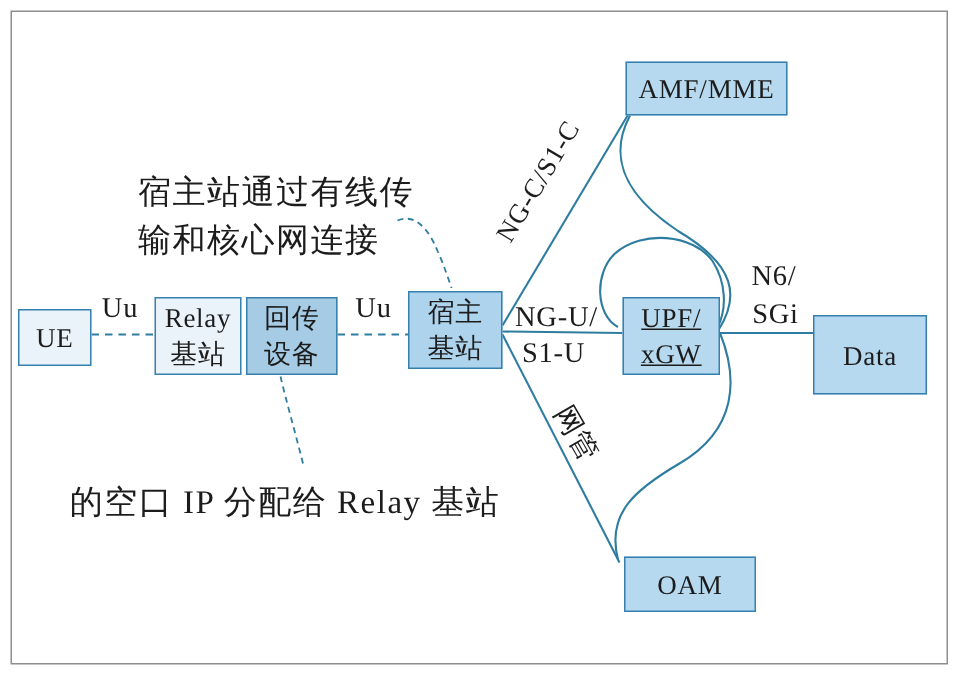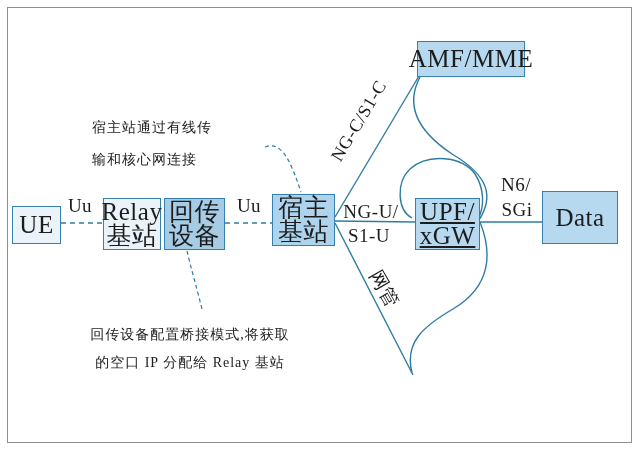--- a/index.html
+++ b/index.html
@@ -13,33 +13,33 @@
   }
   .frame{position:absolute;left:7px;top:7px;width:623px;height:434px;
     border:1px solid var(--frame);}
   svg.wires{position:absolute;left:0;top:0;width:640px;height:452px;}
   svg.wires path{fill:none;stroke:var(--line);stroke-width:1.4;}
   svg.wires path.dash{stroke-dasharray:5 4;}
   svg.wires path.dot{stroke-dasharray:4 3;stroke-width:1.2;}
   .node{
     position:absolute;box-sizing:border-box;border:1.5px solid var(--box_border);
     display:flex;flex-direction:column;align-items:center;justify-content:center;
-    font-size:25px;line-height:24px;text-align:center;letter-spacing:0.5px;
+    font-size:18px;line-height:24px;text-align:center;letter-spacing:0.5px;
   }
   .node.light{background:var(--light);}
   .node.backhaul{background:var(--backhaul);}
   .node.donor{background:var(--donor);}
   .node.core{background:var(--core);}
   .lbl{
     position:absolute;font-size:19px;white-space:nowrap;
     transform:translate(-50%,-50%);letter-spacing:0.5px;
   }
   .lbl.rot-ngc{transform:translate(-50%,-50%) rotate(-59deg);font-size:18px;}
   .lbl.rot-wg{transform:translate(-50%,-50%) rotate(60deg);}
-  .anno{position:absolute;font-size:14px;letter-spacing:1px;}
+  .anno{position:absolute;font-size:22px;letter-spacing:1px;}
   .anno div{line-height:32px;}
   .anno.bottom{text-align:center;}
   .anno.bottom div{line-height:28px;}
 </style>
 </head>
 <body>
 
 <div class="fig">
 
   <div class="frame"></div>
@@ -83,37 +83,39 @@
 
   <div class="node core" style="left:417px;top:41px;width:108px;height:36px;">
     <span>AMF/MME</span>
   </div>
 
   <div class="node core" style="left:415px;top:198px;width:65px;height:52px;text-decoration:underline;">
     <span>UPF/</span>
     <span>xGW</span>
   </div>
 
-  <div class="node core" style="left:542px;top:191px;width:76px;height:53px;">
+  <div class="node core" style="left:542px;top:210px;width:76px;height:53px;">
     <span>Data</span>
   </div>
 
+  <div class="node core" style="left:416px;top:371px;width:88px;height:37px;">
+    <span>OAM</span>
+  </div>
 
   <div class="lbl" style="left:80px;top:206px;">Uu</div>
   <div class="lbl" style="left:249px;top:206px;">Uu</div>
   <div class="lbl rot-ngc" style="left:359px;top:121px;">NG-C/S1-C</div>
   <div class="lbl" style="left:371px;top:212px;">NG-U/</div>
   <div class="lbl" style="left:369px;top:236px;">S1-U</div>
   <div class="lbl" style="left:516px;top:185px;">N6/</div>
   <div class="lbl" style="left:517px;top:210px;">SGi</div>
   <div class="lbl rot-wg" style="left:384px;top:289px;">网管</div>
 
   <div class="anno" style="left:92px;top:112px;">
     <div>宿主站通过有线传</div>
     <div>输和核心网连接</div>
   </div>
 
   <div class="anno bottom" style="left:28px;top:321px;width:324px;">
-    <div>回传设备配置桥接模式,将获取</div>
     <div>的空口 IP 分配给 Relay 基站</div>
   </div>
 
 </div>
 
 </body></html>

